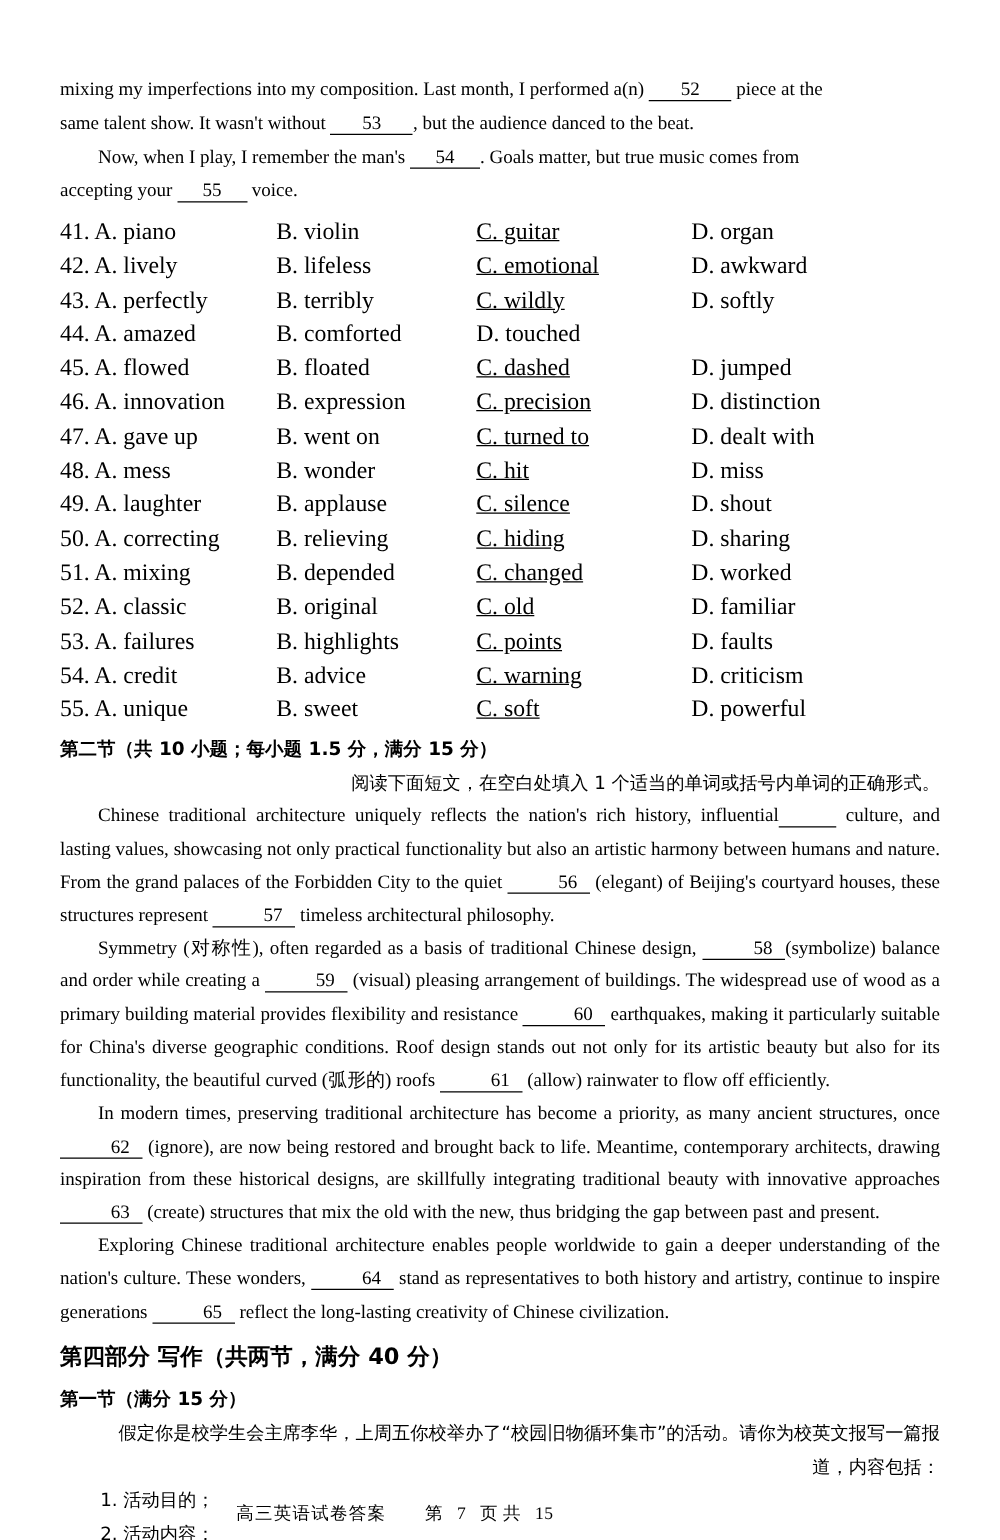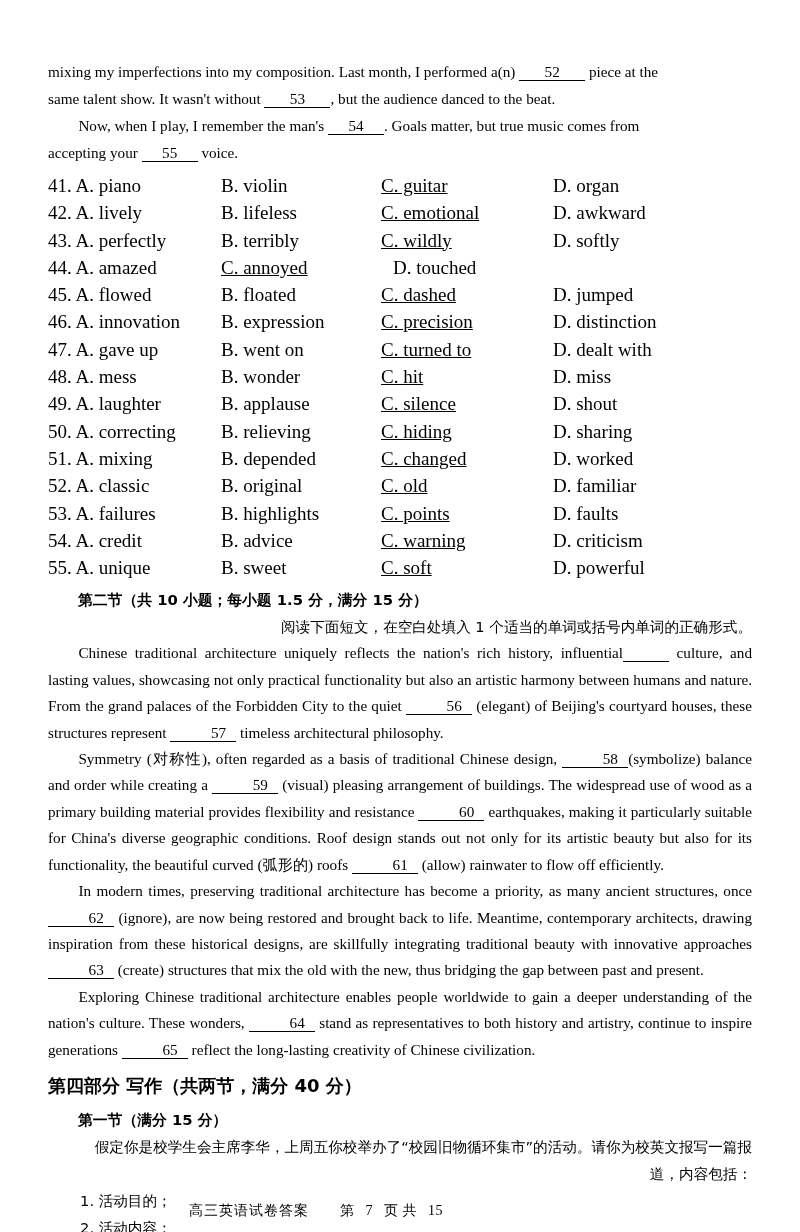--- a/index.html
+++ b/index.html
@@ -48,21 +48,20 @@
   .optrow .c1{ width:173px; }
   .optrow .c2{ width:160px; }
   .optrow .c3{ width:172px;text-decoration:underline; }
   .optrow .c4{ width:auto; }
   .sec-head{
     font-family:"DejaVu Sans", sans-serif;
     font-weight:bold;
     font-size:14.8px;
     line-height:26px;
     margin-top:6px;
-    margin-left:30px;
   }
   .sec-head-lg{
     font-family:"DejaVu Sans", sans-serif;
     font-weight:bold;
     font-size:18px;
     line-height:30px;
     margin-top:8px;
   }
   .cn-para{
     font-family:"DejaVu Sans", sans-serif;
@@ -140,21 +139,21 @@
 
     <div class="optrow">
       <div class="c1"><span>43.</span> <span>A. perfectly</span></div>
       <div class="c2">B. terribly</div>
       <div class="c3">C. wildly</div>
       <div class="c4">D. softly</div>
     </div>
 
     <div class="optrow">
       <div class="c1"><span>44.</span> <span>A. amazed</span></div>
-      <div class="c3">C. annoyed</div>
+      <div class="c2">B. comforted</div>
       <div class="c4">D. touched</div>
     </div>
 
     <div class="optrow">
       <div class="c1"><span>45.</span> <span>A. flowed</span></div>
       <div class="c2">B. floated</div>
       <div class="c3">C. dashed</div>
       <div class="c4">D. jumped</div>
     </div>
 

